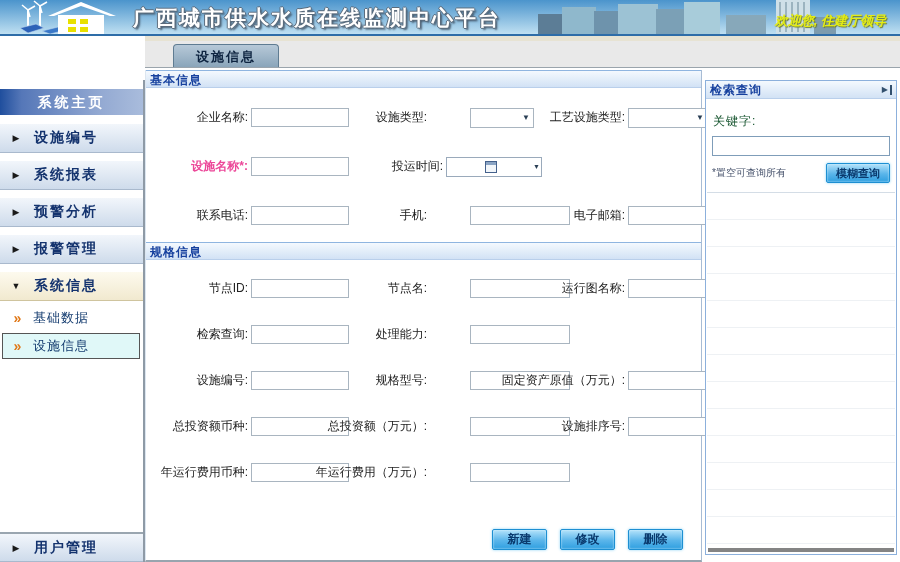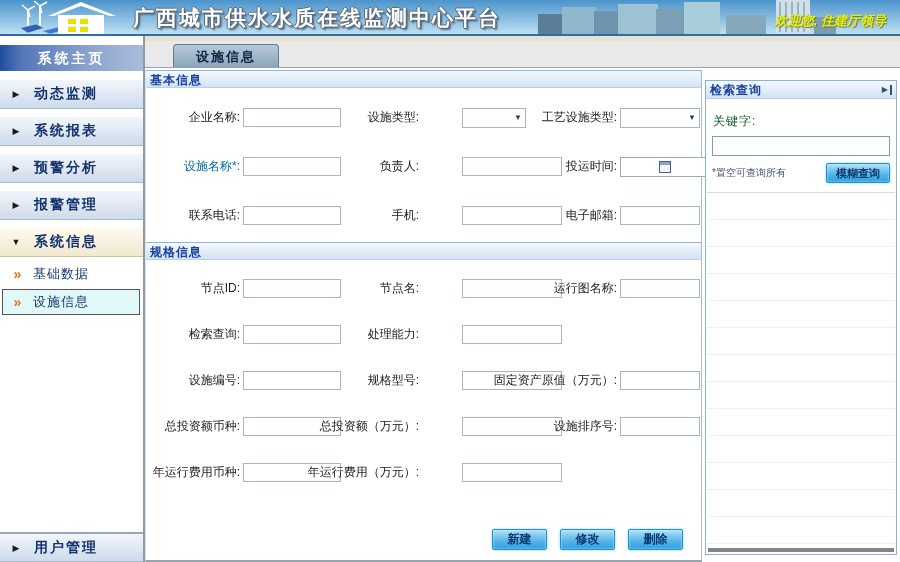--- a/index.html
+++ b/index.html
@@ -14,21 +14,21 @@
   .app-title { position:absolute; left:133px; top:4px; font-size:21px; font-weight:bold; color:#ffffff; letter-spacing:2px; white-space:nowrap;
     text-shadow:1px 0 #5a6b7c,-1px 0 #5a6b7c,0 1px #5a6b7c,0 -1px #5a6b7c,2px 2px 2px #44586b; }
   .skyline { position:absolute; left:538px; bottom:0; width:300px; height:34px; }
   .welcome { position:absolute; right:14px; bottom:4px; font-size:13px; font-style:italic; font-weight:bold; color:#e4ec14; white-space:nowrap;
     text-shadow:1px 1px 1px #6b7a2a; }
 
   
   .bodyrow { display:flex; height:526px; }
 
   
-  .sidebar { width:145px; flex:0 0 145px; background:#fff; border-right:2px solid #8e9aa6; display:flex; flex-direction:column; padding-top:9px; }
+  .sidebar { width:145px; flex:0 0 145px; background:#fff; border-right:2px solid #8e9aa6; display:flex; flex-direction:column; padding-top:9px;margin-top:44px; }
   .home-bar { height:26px; line-height:26px; text-align:center; color:#fff; font-size:14px; font-weight:bold; letter-spacing:3px;
     background:linear-gradient(90deg,#1f4e9d 0%,#5577b8 15%,#93a9d2 70%,#a9bcdc 100%); margin-bottom:8px; cursor:pointer; }
   .menu-item { height:30px; display:flex; align-items:center; margin-bottom:7px; cursor:pointer;
     background:linear-gradient(#f2f6fb,#cedbeb); border-top:1px solid #fff; border-bottom:1px solid #a9b9cd;
     color:#14336e; font-size:14px; font-weight:bold; letter-spacing:2px; }
   .menu-item .arrow { width:34px; text-align:center; font-size:9px; color:#1a1a1a; flex:0 0 34px; }
   .menu-item.open { background:linear-gradient(#fdfaee,#f1e9cf); border-bottom:1px solid #cfc49e; margin-bottom:3px; }
   .submenu-item { height:26px; display:flex; align-items:center; margin:1px 3px 1px 2px; background:#fff; cursor:pointer;
     color:#123a6e; font-size:13px; letter-spacing:1px; border:1px solid transparent; }
   .submenu-item .subarrow { width:30px; flex:0 0 30px; text-align:center; color:#e07818; font-weight:bold; font-size:14px; line-height:14px; }
@@ -42,29 +42,29 @@
   .tabbar { height:27px; background:#e9e9e9; border-bottom:1px solid #9aa4ac; display:flex; align-items:flex-end; }
   .tab { margin-left:28px; height:23px; line-height:23px; padding:0 22px; font-size:13px; font-weight:bold; color:#0e2440; letter-spacing:2px;
     background:linear-gradient(#b7c9d8,#8aa5ba); border:1px solid #5f7c92; border-bottom:none; border-radius:4px 4px 0 0; cursor:pointer; }
   .content-row { flex:1; display:flex; background:#fff; }
 
   
   .main-panel { width:557px; flex:0 0 557px; margin-top:2px; display:flex; flex-direction:column;
     border-right:1px solid #a8bcd4; border-left:1px solid #dce6f0; border-bottom:2px solid #98a4ae; background:#fff; }
   .section-header { height:18px; line-height:18px; padding-left:4px; font-size:12px; font-weight:bold; color:#16409e; letter-spacing:1px;
     background:linear-gradient(#f4f9fe,#d2e2f5); border-top:1px solid #8fb5e0; border-bottom:1px solid #b9cfeb; }
-  .form-grid { padding:5px 0 2px 2px; }
+  .form-grid { padding:5px 0 2px 10px; }
   .frow { height:49px; display:flex; align-items:center; }
   .frow.spec { height:46px; }
   .cell { display:flex; align-items:center; }
   .cell .flabel { display:flex; justify-content:flex-end; align-items:center; white-space:nowrap; font-size:12px; color:#222; padding-right:3px; flex:0 0 auto; }
   .c1 { width:196px; flex:0 0 196px; } .c1 .flabel { width:95px; }
   .c2 { width:182px; flex:0 0 182px;gap:40px; } .c2 .flabel { width:78px; }
   .c3 { width:177px; flex:0 0 177px; } .c3 .flabel { width:94px; }
-  .flabel.req { color:#0369a1; font-weight:normal; }
+  .flabel.req { color:#ec4899; font-weight:bold; }
   .finput { height:19px; border:1px solid #a9b5c0; background:#fff; font-size:12px; padding:0 2px; outline:none; font-family:inherit; }
   .w98 { width:98px; } .w100 { width:100px; } .w80 { width:80px; }
   .fselect { height:20px; border:1px solid #a9b5c0; background:#fff; display:flex; align-items:center; cursor:pointer; }
   .fselect .selval { flex:1; }
   .fselect .selarrow { width:14px; text-align:center; font-size:8px; color:#2a3f55; }
   .fdate { height:20px; width:96px; border:1px solid #9aaabb; background:#fff; display:flex; align-items:center; font-size:11px; color:#222; padding:0 1px; cursor:pointer;gap:36px; }
   .fdate .dateval { flex:1; white-space:nowrap; overflow:hidden; letter-spacing:-0.5px; }
   .cal-icon { width:12px; height:12px; border:1px solid #44618c; background:#f2f6fa; position:relative; flex:0 0 12px; margin-left:1px; }
   .cal-icon:before { content:""; position:absolute; left:0; top:0; right:0; height:3px; background:#8aa4c4; }
   .fdate .datearrow { width:9px; text-align:center; font-size:7px; color:#2a3f55; }
@@ -137,21 +137,21 @@
   </div>
   <div class="header-line"></div>
 
   <div class="bodyrow">
 
     <div class="sidebar">
       <div class="home-bar">系统主页</div>
 
       <div class="menu-item">
         <span class="arrow">▶</span>
-        <span>动态监测</span>
+        <span>设施编号</span>
       </div>
       <div class="menu-item">
         <span class="arrow">▶</span>
         <span>系统报表</span>
       </div>
       <div class="menu-item">
         <span class="arrow">▶</span>
         <span>预警分析</span>
       </div>
       <div class="menu-item">
@@ -210,24 +210,20 @@
                 <div class="fselect w80">
                   <span class="selval"></span>
                   <span class="selarrow">▼</span>
                 </div>
               </div>
             </div>
             <div class="frow">
               <div class="cell c1">
                 <span class="flabel req">设施名称*:</span>
                 <input class="finput w98" type="text" style="">
-              </div>
-              <div class="cell c2">
-                <span class="flabel">负责人:</span>
-                <input class="finput w100" type="text" style="">
               </div>
               <div class="cell c3">
                 <span class="flabel">投运时间:</span>
                 <div class="fdate">
                   <span class="dateval">2013年 4月11日</span>
                   <span class="cal-icon"></span>
                   <span class="datearrow">▼</span>
                 </div>
               </div>
             </div>

